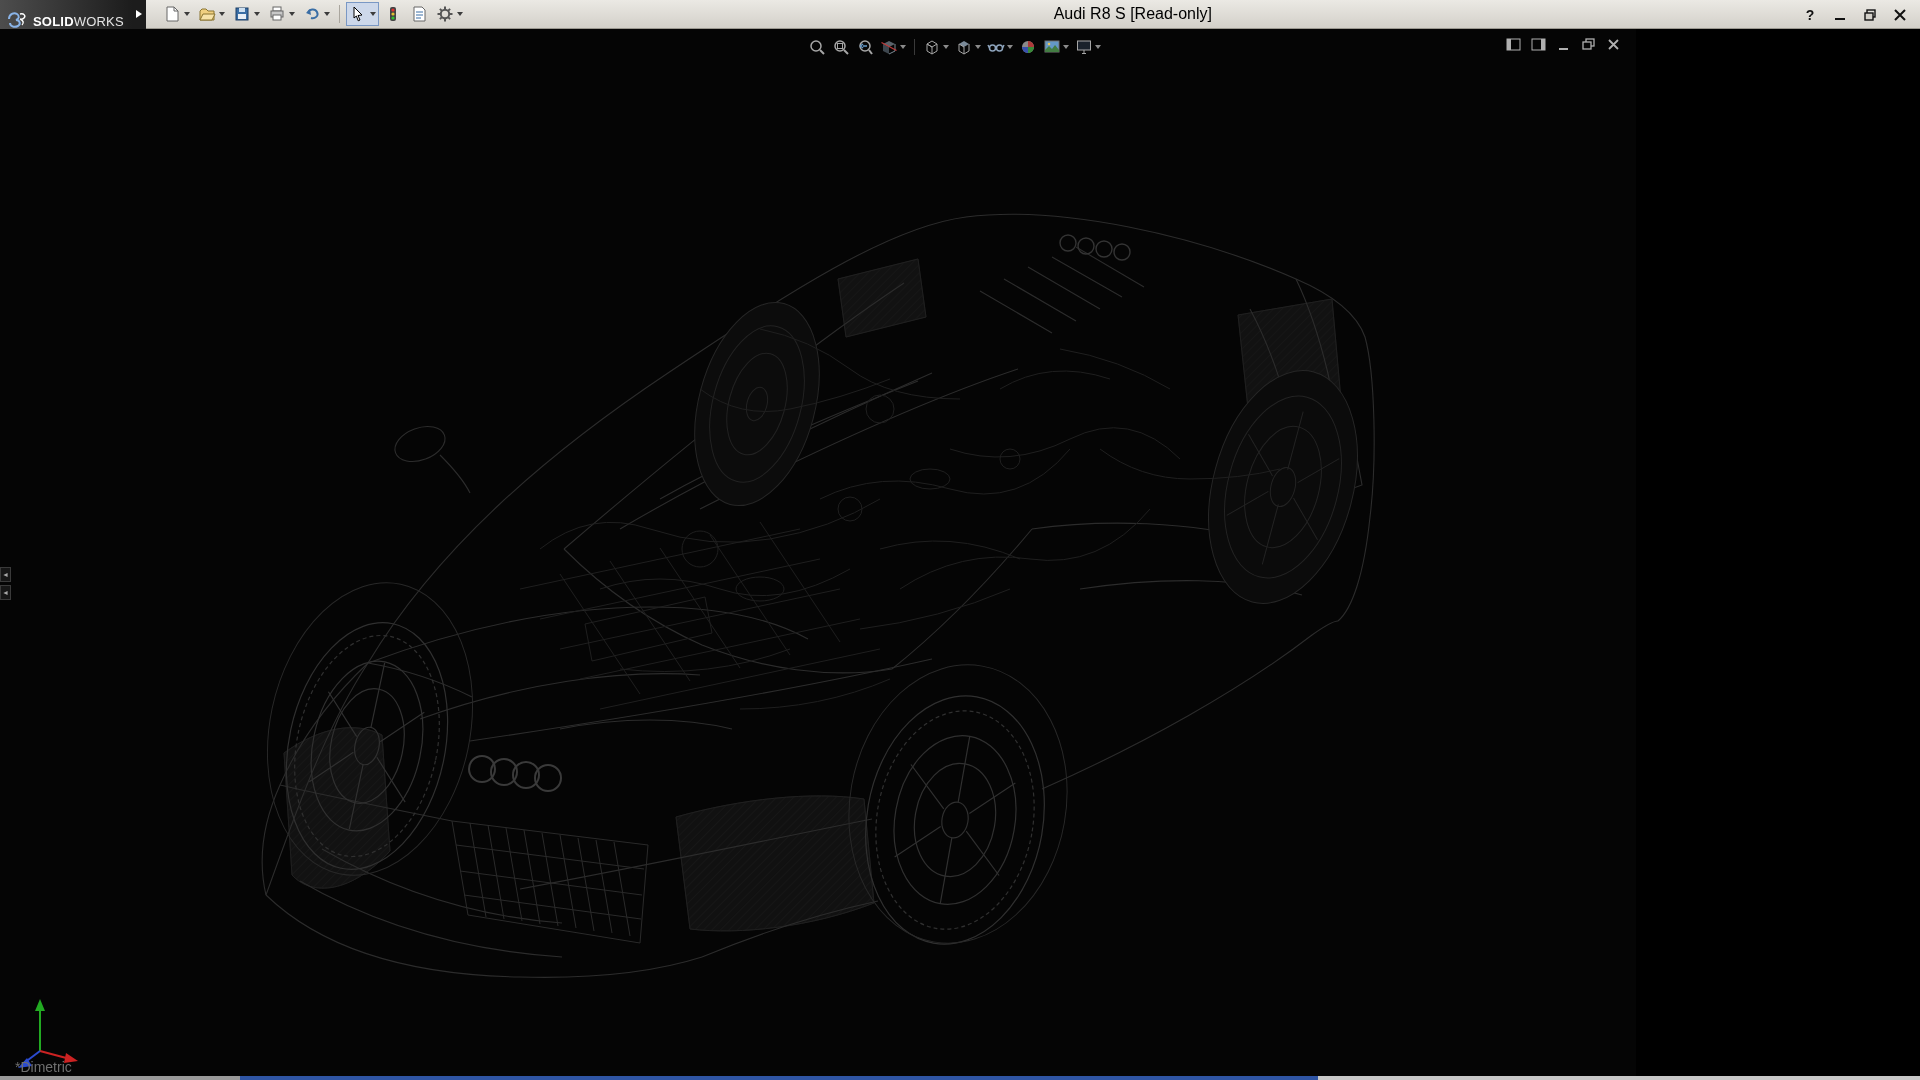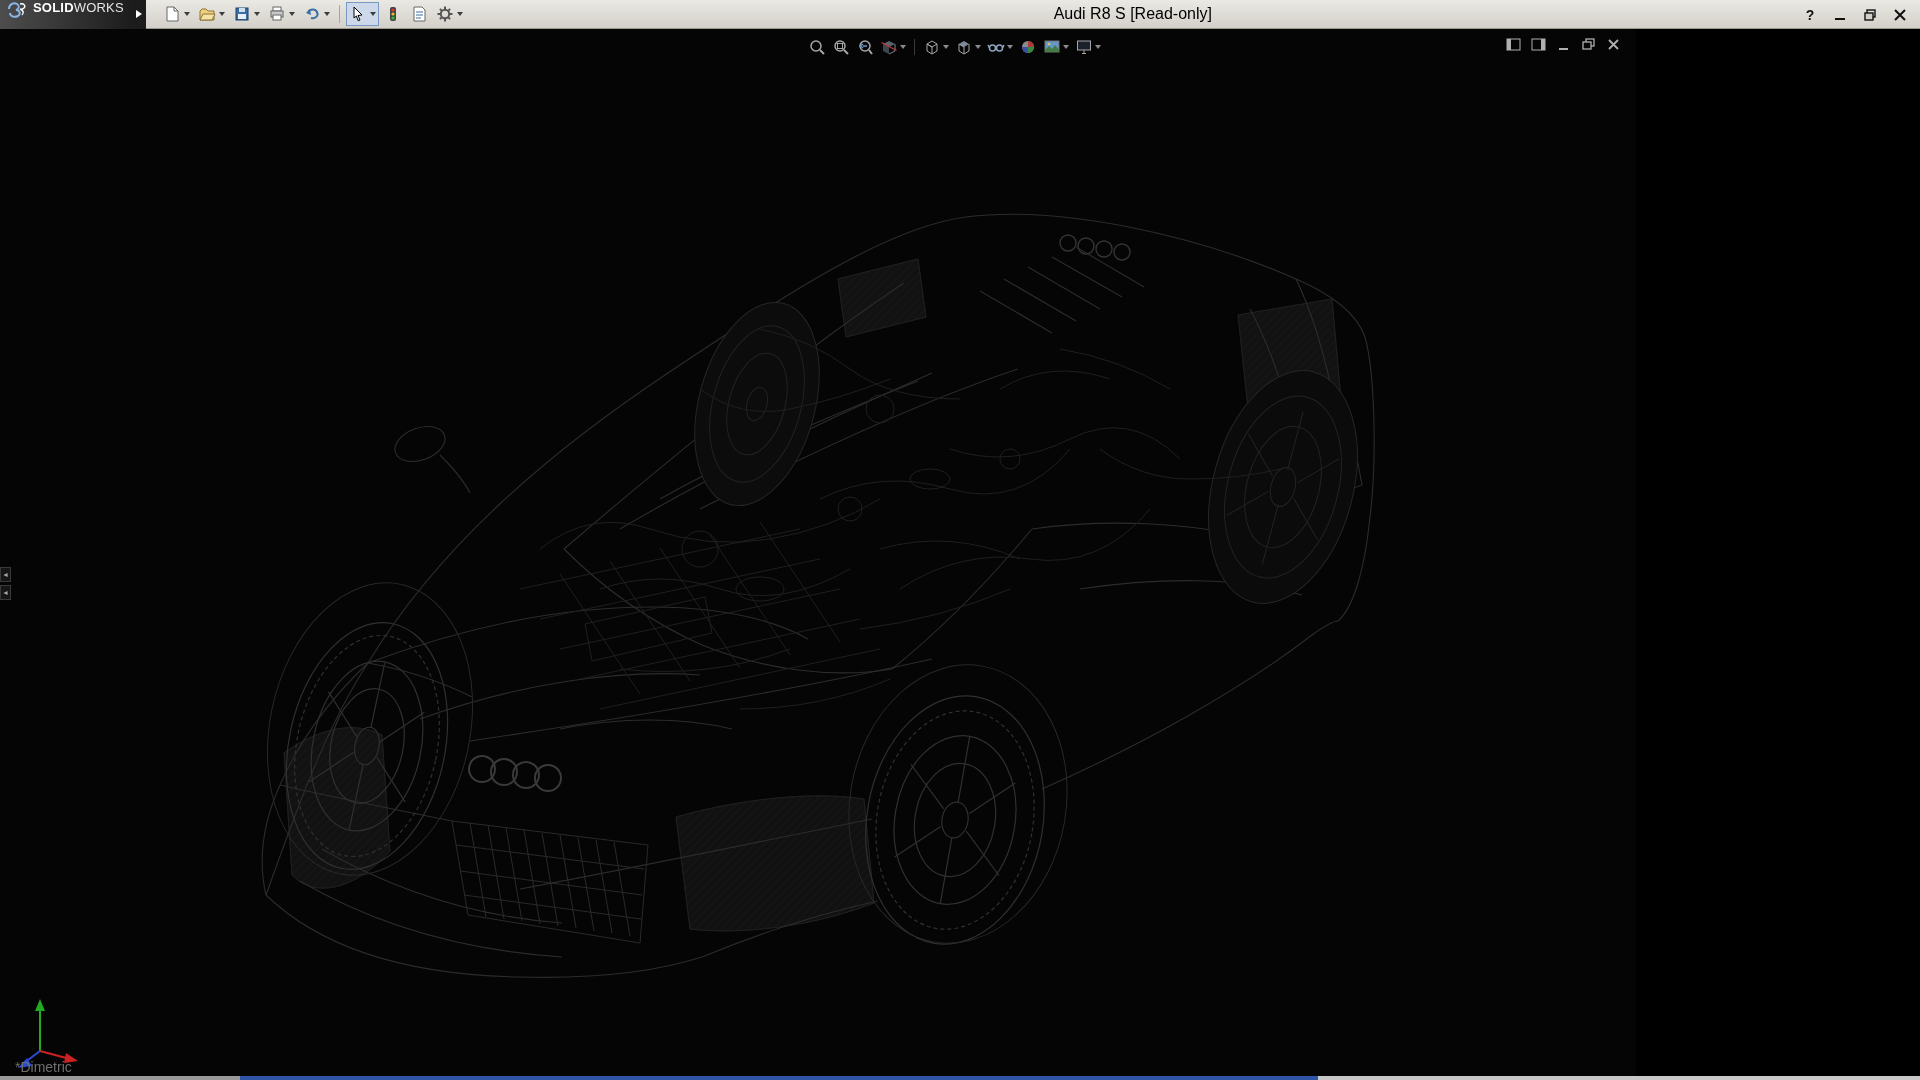--- a/index.html
+++ b/index.html
@@ -1,20 +1,20 @@
 <!DOCTYPE html>
 <html><head>
 <meta charset="utf-8">
 <style>
   * { margin:0; padding:0; box-sizing:border-box; }
   html,body { width:1920px; height:1080px; overflow:hidden; background:#000; font-family:"Liberation Sans",sans-serif; }
 
   
   .titlebar { position:relative; height:29px; background:linear-gradient(#ebe9e4,#d3d0c9); border-bottom:1px solid #9b9890; display:flex; align-items:center; }
-  .logo { height:29px; width:132px; flex:0 0 auto; background:linear-gradient(90deg,#4d4d4d,#1c1c1c); display:flex; align-items:flex-start; padding-left:6px; gap:5px; }
+  .logo { height:29px; width:132px; flex:0 0 auto; background:linear-gradient(90deg,#4d4d4d,#1c1c1c); display:flex; align-items:flex-end; padding-left:6px; gap:5px; }
   .logo-text { color:#fff; font-size:13px; letter-spacing:.2px; white-space:nowrap; }
   .logo-text b { font-weight:bold; }
   .logo-text i { font-style:normal; font-weight:300; color:#e4e4e4; }
   .menu-arrow { width:14px; height:29px; background:#1c1c1c; border:none; display:flex; align-items:center; justify-content:center; cursor:pointer; }
   .menu-arrow .tri { width:0; height:0; border-top:4px solid transparent; border-bottom:4px solid transparent; border-left:6px solid #fff; }
 
   .tb { display:flex; align-items:center; margin-left:14px; gap:2px; }
   .tbtn { display:flex; align-items:center; height:24px; padding:2px 2px; border:1px solid transparent; cursor:pointer; }
   .tbtn.pressed { background:#cdd8ea; border:1px solid #7a98c4; }
   .tbtn .icon { display:flex; width:18px; height:18px; }

